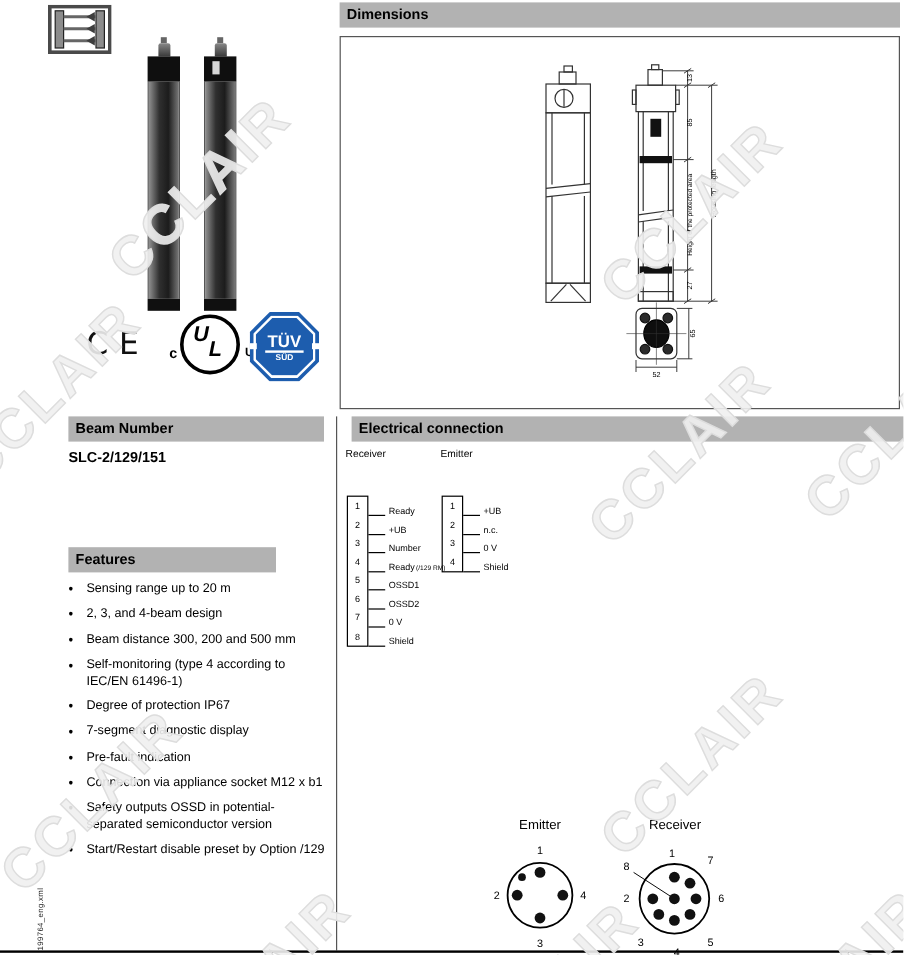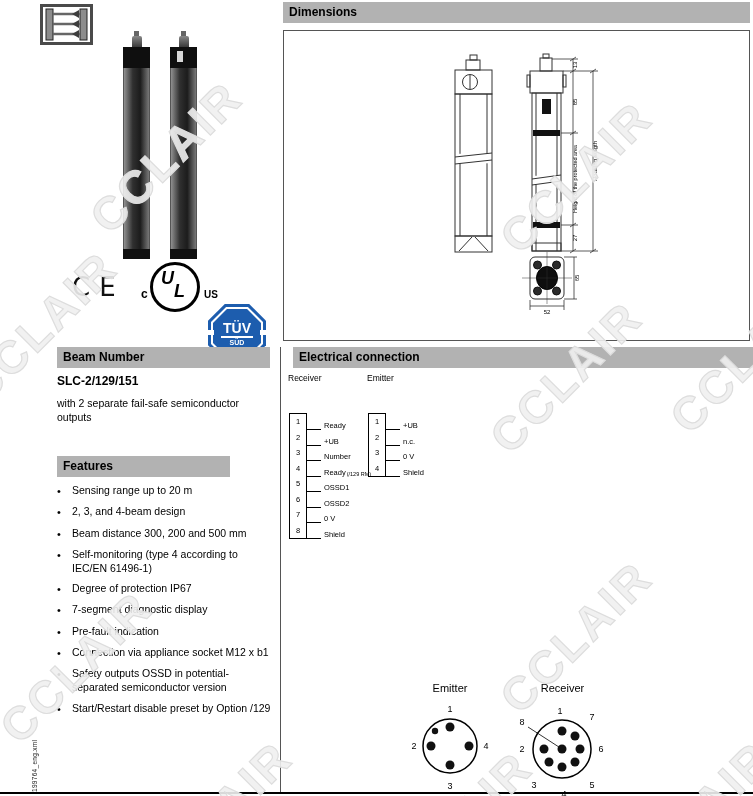--- a/index.html
+++ b/index.html
@@ -29,21 +29,21 @@
 
   
   .ce{left:72px;top:272px;font-size:26px;letter-spacing:9px;color:#111;font-family:"DejaVu Sans",sans-serif;}
   .ul{left:150px;top:262px;width:44px;height:44px;border:3px solid #000;border-radius:50%;}
   .ul span{position:absolute;font-weight:bold;color:#000;}
   .ul-u{left:8px;top:3px;font-size:18px;font-style:italic;}
   .ul-l{left:21px;top:16px;font-size:18px;font-style:italic;}
   .ul-c{left:-12px;top:22px;font-size:12px;}
   .ul-us{right:-21px;top:24px;font-size:10px;}
   .tuv{left:208px;top:260px;width:58px;height:58px;background:#1d5dae;
-       clip-path:polygon(29% 0,71% 0,100% 29%,100% 71%,71% 100%,29% 100%,0 71%,0 29%);margin-top:44px;}
+       clip-path:polygon(29% 0,71% 0,100% 29%,100% 71%,71% 100%,29% 100%,0 71%,0 29%);}
   .tuv-w{position:absolute;inset:3px;background:#fff;clip-path:polygon(29% 0,71% 0,100% 29%,100% 71%,71% 100%,29% 100%,0 71%,0 29%);}
   .tuv-b{position:absolute;inset:5px;background:#1d5dae;clip-path:polygon(29% 0,71% 0,100% 29%,100% 71%,71% 100%,29% 100%,0 71%,0 29%);}
   .tuv-txt{position:absolute;inset:0;display:flex;flex-direction:column;align-items:center;justify-content:center;color:#fff;z-index:2;}
   .tuv-top{font-weight:bold;font-size:14px;border-bottom:2px solid #fff;line-height:15px;padding:0 2px;}
   .tuv-bottom{font-weight:bold;font-size:7px;margin-top:1px;}
   .tuv-notch{position:absolute;width:7px;height:5px;background:#fff;top:26px;z-index:3;}
 
   
   .model-code{left:57px;top:374px;font-weight:bold;font-size:12px;color:#000;}
   .model-desc{left:57px;top:397px;width:205px;font-size:10.5px;line-height:1.3;color:#000;}
@@ -216,21 +216,20 @@
         <text x="293" y="207" text-anchor="middle" transform="rotate(-90 293 207)">27</text>
         <text x="313" y="130" text-anchor="middle" transform="rotate(-90 313 130)">Housing length</text>
         <text x="263" y="283" text-anchor="middle">52</text>
         <text x="295" y="247" text-anchor="middle" transform="rotate(-90 295 247)">65</text>
       </g>
     </svg>
   </div>
 
   <div class="bar" style="left:57px;top:347px;width:213px">Beam Number</div>
   <div class="abs model-code">SLC-2/129/151</div>
-  <div class="abs model-desc">with 2 separate fail-safe semiconductor outputs</div>
 
   <div class="bar" style="left:57px;top:456px;width:173px">Features</div>
   <div class="abs features-list">
     <div class="feat">
         <span class="dot">•</span>
         <span>Sensing range up to 20 m</span>
       </div>
     <div class="feat">
         <span class="dot">•</span>
         <span>2, 3, and 4-beam design</span>

